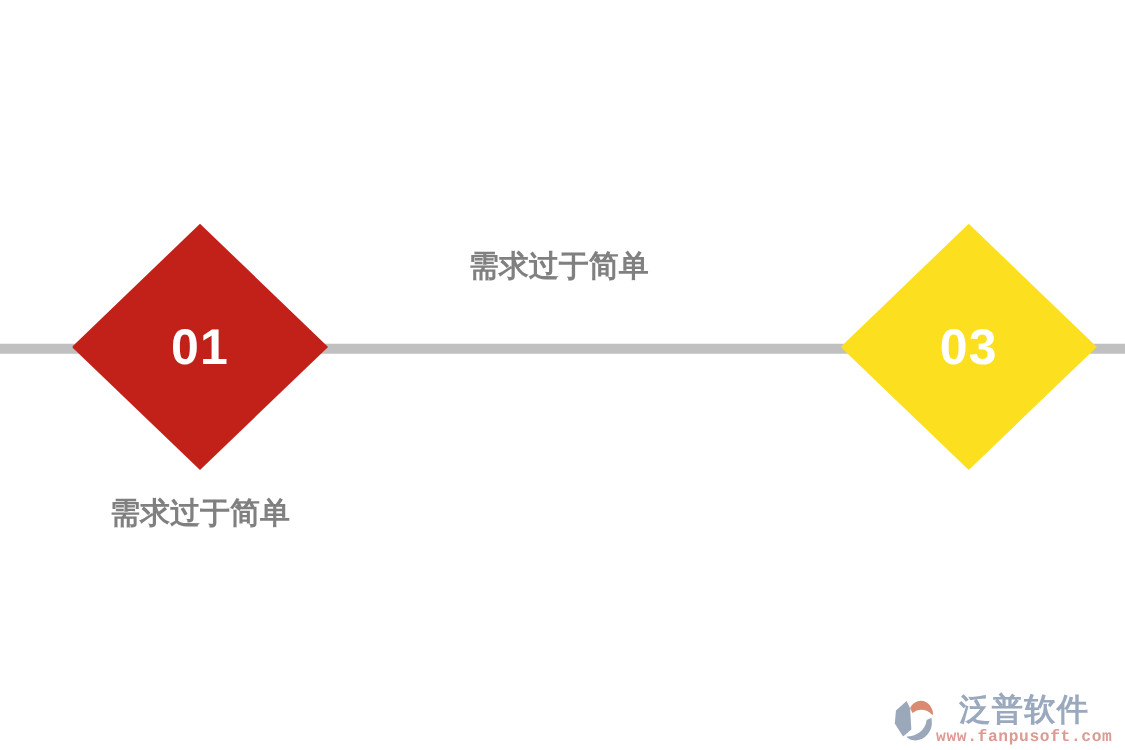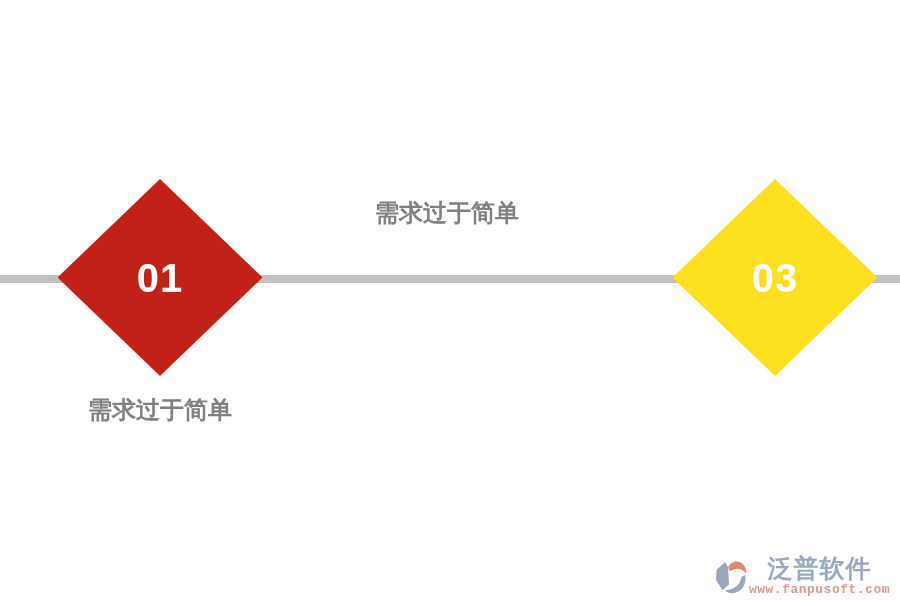--- a/index.html
+++ b/index.html
@@ -55,21 +55,21 @@
     color: var(--label-color, #808080);
     font-size: 24px;
     font-weight: bold;
     white-space: nowrap;
   }
   .watermark {
     position: absolute;
     right: 10px;
     bottom: 3px;
     display: flex;
-    align-items: flex-end;
+    align-items: center;
     z-index: 3;
   }
   .watermark-icon {
     width: 34px;
     height: 40px;
     margin-right: 2px;
     margin-top: 1px;
   }
   .watermark-text {
     display: flex;

